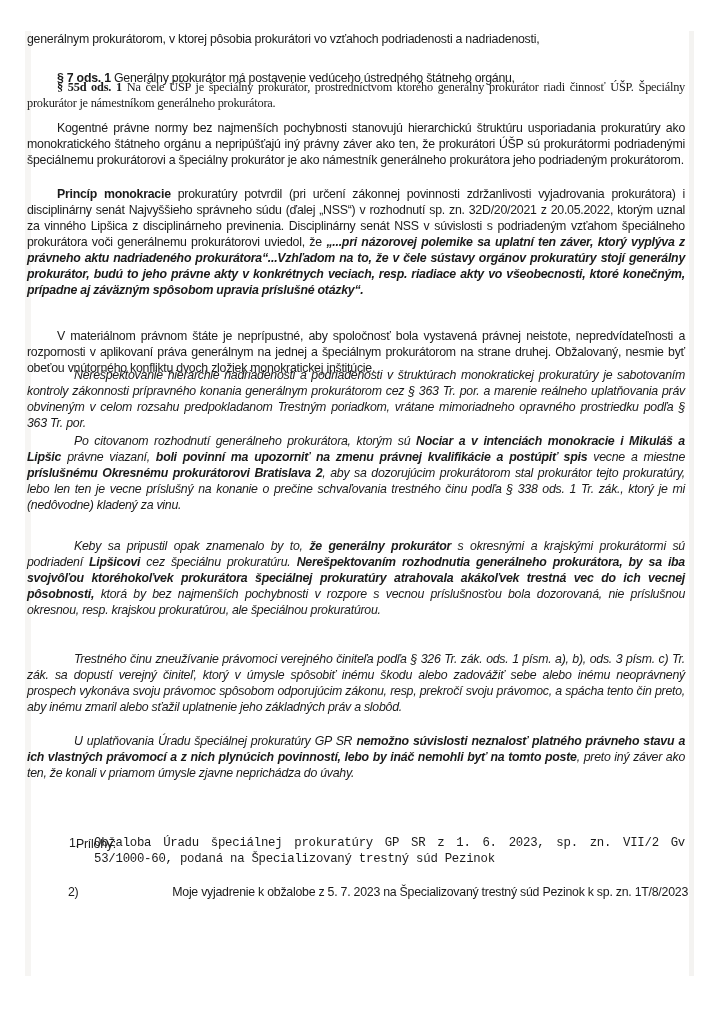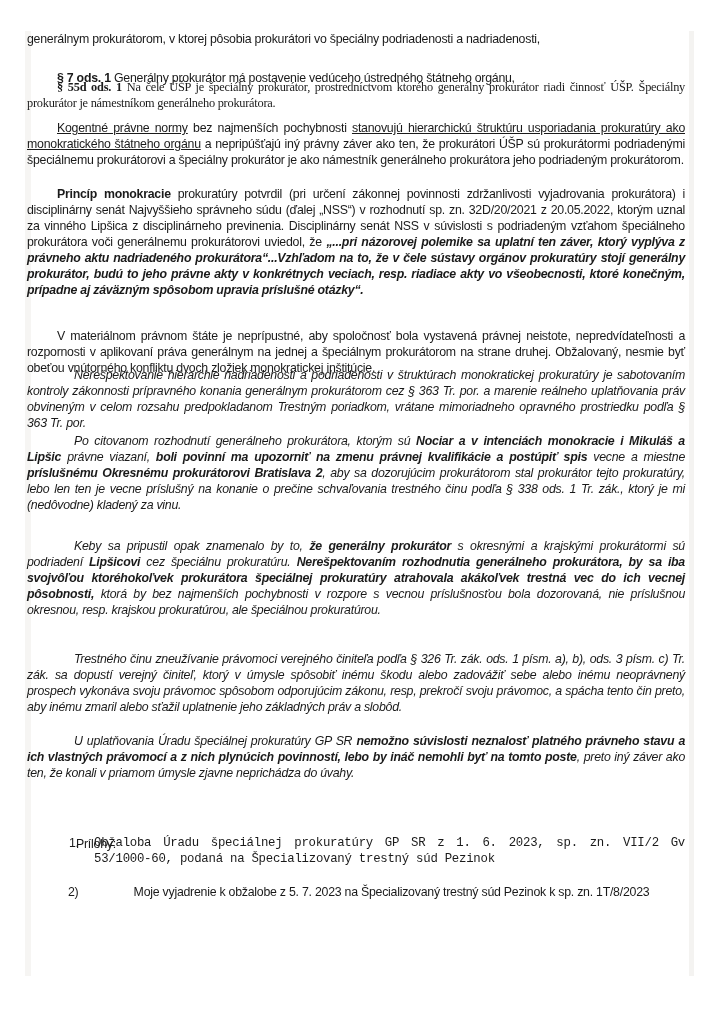--- a/index.html
+++ b/index.html
@@ -10,31 +10,31 @@
     position: absolute; left: 27px; top: 0; width: 658px;
     font-family: "Liberation Sans", sans-serif;
     font-size: 12.35px; line-height: 16px; color: #1a1a1a;
     letter-spacing: -0.25px;
   }
   .p { text-align: justify; margin: 0; }
   .ind { text-indent: 30px; }
   .ind2 { text-indent: 47px; font-style: italic; }
   b { font-weight: bold; }
   .bi { font-weight: bold; font-style: italic; }
-  .u { text-decoration: underline; }
+  .u { }
 </style>
 </head>
 <body>
 
 <div class="frame-left"></div>
 <div class="frame-right"></div>
 
 <div class="page">
 
-  <p class="p" style="position:absolute; top:31px; left:0; width:660px;">generálnym prokurátorom, v ktorej pôsobia prokurátori vo špeciálny podriadenosti a nadriadenosti,</p>
+  <p class="p" style="position:absolute; top:31px; left:0; width:660px;">generálnym prokurátorom, v ktorej pôsobia prokurátori vo vzťahoch podriadenosti a nadriadenosti,</p>
 
   <p class="p ind" style="position:absolute; top:70px; left:0; width:658px;"><b>§ 7 ods. 1</b><span> Generálny prokurátor má postavenie vedúceho ústredného štátneho orgánu,</span></p>
 
   <p class="p ind" style="position:absolute; top:79px; left:0; width:658px;font-family:Liberation Serif, serif;"><b>§ 55d ods. 1</b><span> Na čele ÚŠP je špeciálny prokurátor, prostredníctvom ktorého generálny prokurátor riadi činnosť ÚŠP. Špeciálny prokurátor je námestníkom generálneho prokurátora.</span></p>
 
   <p class="p ind" style="position:absolute; top:120px; left:0; width:658px;"><span class="u">Kogentné právne normy</span><span> bez najmenších pochybnosti </span><span class="u">stanovujú hierarchickú štruktúru usporiadania prokuratúry ako monokratického štátneho orgánu</span><span> a nepripúšťajú iný právny záver ako ten, že prokurátori ÚŠP sú prokurátormi podriadenými špeciálnemu prokurátorovi a špeciálny prokurátor je ako námestník generálneho prokurátora jeho podriadeným prokurátorom.</span></p>
 
   <p class="p ind" style="position:absolute; top:186px; left:0; width:658px;"><b>Princíp monokracie</b><span> prokuratúry potvrdil (pri určení zákonnej  povinnosti zdržanlivosti vyjadrovania prokurátora) i disciplinárny senát Najvyššieho správneho súdu (ďalej „NSS“) v rozhodnutí sp. zn. 32D/20/2021 z 20.05.2022, ktorým uznal za vinného Lipšica z disciplinárneho previnenia. Disciplinárny senát NSS v súvislosti s podriadeným vzťahom špeciálneho prokurátora voči generálnemu prokurátorovi uviedol, že </span><span class="bi">„...pri názorovej polemike sa uplatní ten záver, ktorý vyplýva z právneho aktu nadriadeného prokurátora“...Vzhľadom na to, že v čele sústavy orgánov prokuratúry stojí generálny prokurátor, budú to jeho právne akty v konkrétnych veciach, resp. riadiace akty vo všeobecnosti, ktoré konečným, prípadne aj záväzným spôsobom upravia príslušné otázky“.</span></p>
 
   <p class="p ind" style="position:absolute; top:328px; left:0; width:658px;">V materiálnom právnom štáte je neprípustné, aby spoločnosť bola vystavená právnej neistote, nepredvídateľnosti a rozpornosti v aplikovaní práva generálnym na jednej a špeciálnym prokurátorom na strane druhej. Obžalovaný, nesmie byť obeťou vnútorného konfliktu dvoch zložiek monokratickej inštitúcie.</p>
@@ -51,16 +51,16 @@
 
   <p class="p" style="position:absolute; top:798px; left:49px;margin-top:38px;">Prílohy:</p>
 
   <div style="position:absolute; top:835px; left:42px; width:616px;">
     <span style="position:absolute; left:0; top:0;">1.</span>
     <p class="p" style="margin-left:25px;font-family:Liberation Mono, monospace;">Obžaloba Úradu špeciálnej prokuratúry GP SR z 1. 6. 2023, sp. zn. VII/2 Gv 53/1000-60, podaná na Špecializovaný trestný súd Pezinok</p>
   </div>
 
   <div style="position:absolute; top:884px; left:41px; width:620px;">
     <span style="position:absolute; left:0; top:0;">2)</span>
-    <p class="p" style="margin-left:27px; text-align:center;">Moje vyjadrenie k obžalobe z 5. 7. 2023  na Špecializovaný trestný súd Pezinok k sp. zn. 1T/8/2023</p>
+    <p class="p" style="margin-left:27px; text-align:right;">Moje vyjadrenie k obžalobe z 5. 7. 2023  na Špecializovaný trestný súd Pezinok k sp. zn. 1T/8/2023</p>
   </div>
 
 </div>
 
 </body></html>

